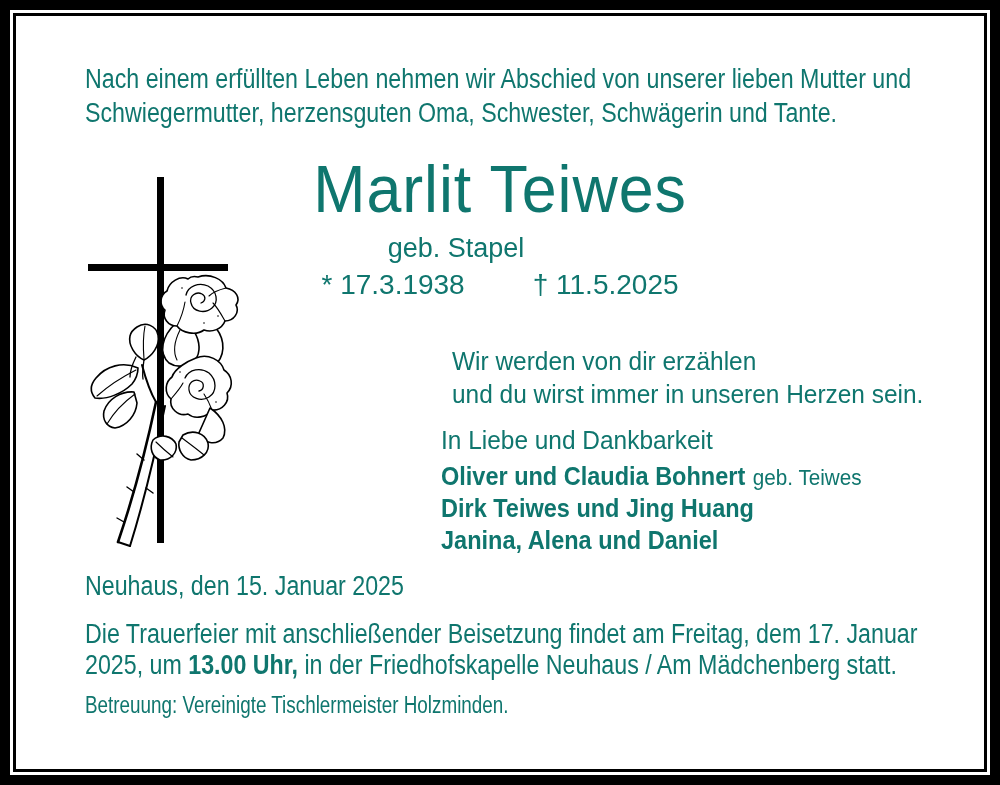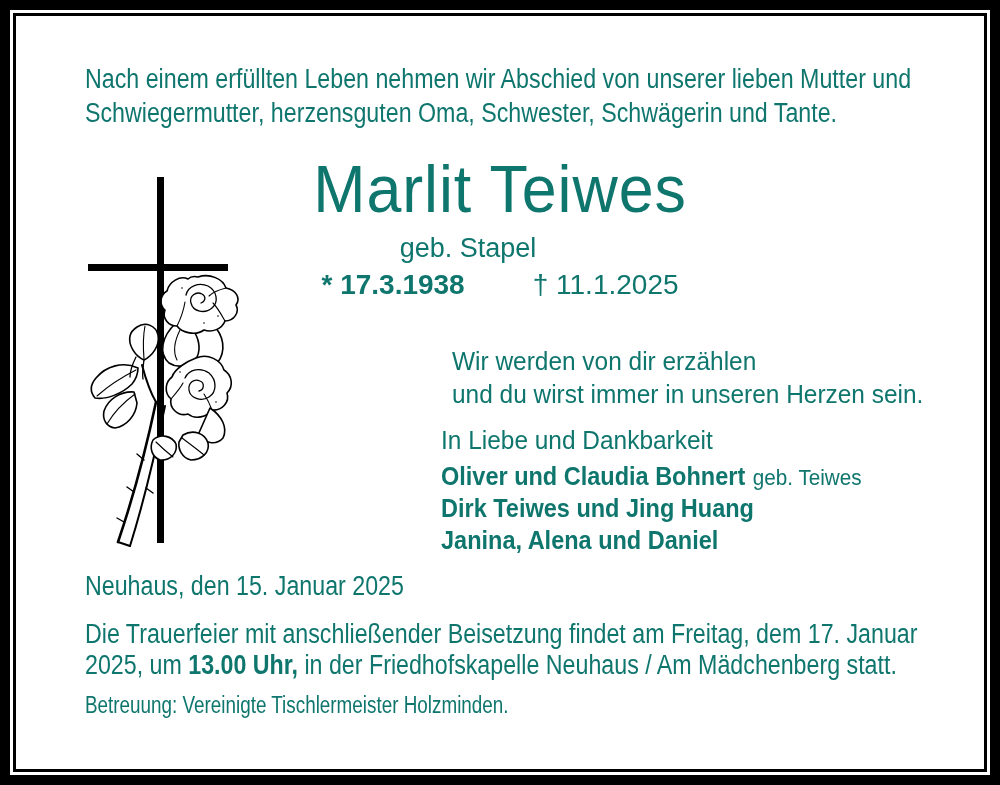--- a/index.html
+++ b/index.html
@@ -35,30 +35,30 @@
   .deceased-name{
     left:0;top:152px;width:1000px;
     text-align:center;
     font-size:66px;line-height:74px;
     font-weight:normal;
     letter-spacing:1px;
     margin:0;
     transform:scaleX(0.95);transform-origin:50% 50%;
   }
   .birth-name{
-    left:12px;top:233px;width:912px;
+    left:0;top:233px;width:912px;
     text-align:center;
     font-size:27px;
   }
   .dates{
     left:0;top:269px;width:1000px;
     text-align:center;
     font-size:28px;
   }
-  .dates .birth{margin-right:68px;font-weight:bold;}
+  .dates .birth{margin-right:68px;}
   .verse{
     left:452px;top:345px;
     font-size:26px;line-height:33px;
   }
   .closing{
     left:441px;top:425px;
     font-size:26px;
   }
   .mourners{
     left:441px;top:461px;
@@ -143,21 +143,21 @@
         <path d="M125,295 C135,289 147,293 150,303 C152,312 144,320 133,320 C124,318 120,309 121,302 Z"></path>
         <path d="M95,300 C103,293 114,296 118,304 C120,313 112,321 102,320 C94,317 91,308 95,300 Z"></path>
         <path d="M124,298 C132,304 140,310 146,315 M98,302 C104,308 110,313 115,317" fill="none" stroke-width="1.1"></path>
       </g>
     </svg>
   </div>
 
   <h1 class="abs deceased-name">Marlit Teiwes</h1>
   <div class="abs birth-name">geb. Stapel</div>
   <div class="abs dates">
-    <span class="birth">* 17.3.1938</span><span>† 11.1.2025</span>
+    <span class="birth">* 17.3.1938</span><span>† 11.5.2025</span>
   </div>
 
   <div class="abs verse semi-condensed">
     <div>Wir werden von dir erzählen</div>
     <div>und du wirst immer in unseren Herzen sein.</div>
   </div>
 
   <div class="abs closing semi-condensed">In Liebe und Dankbarkeit</div>
   <div class="abs mourners semi-condensed">
     <div>

